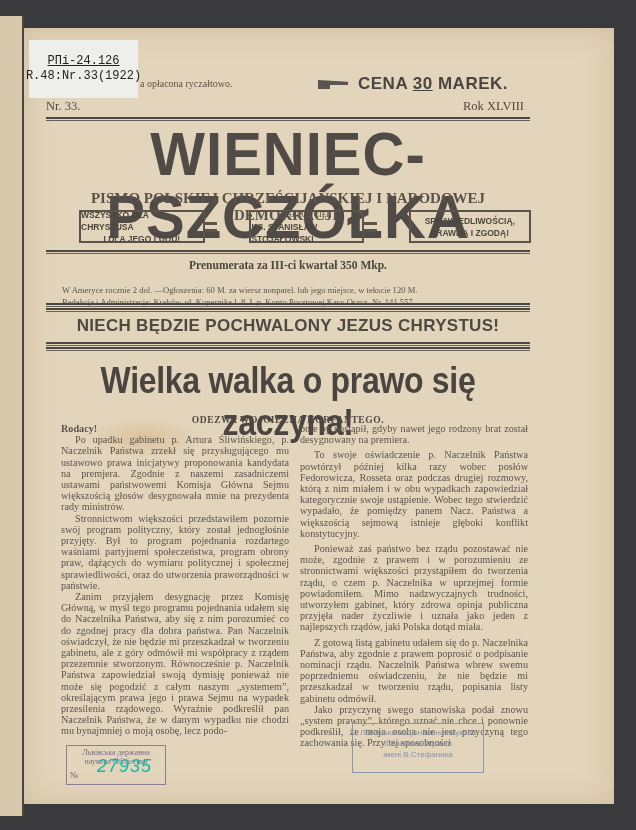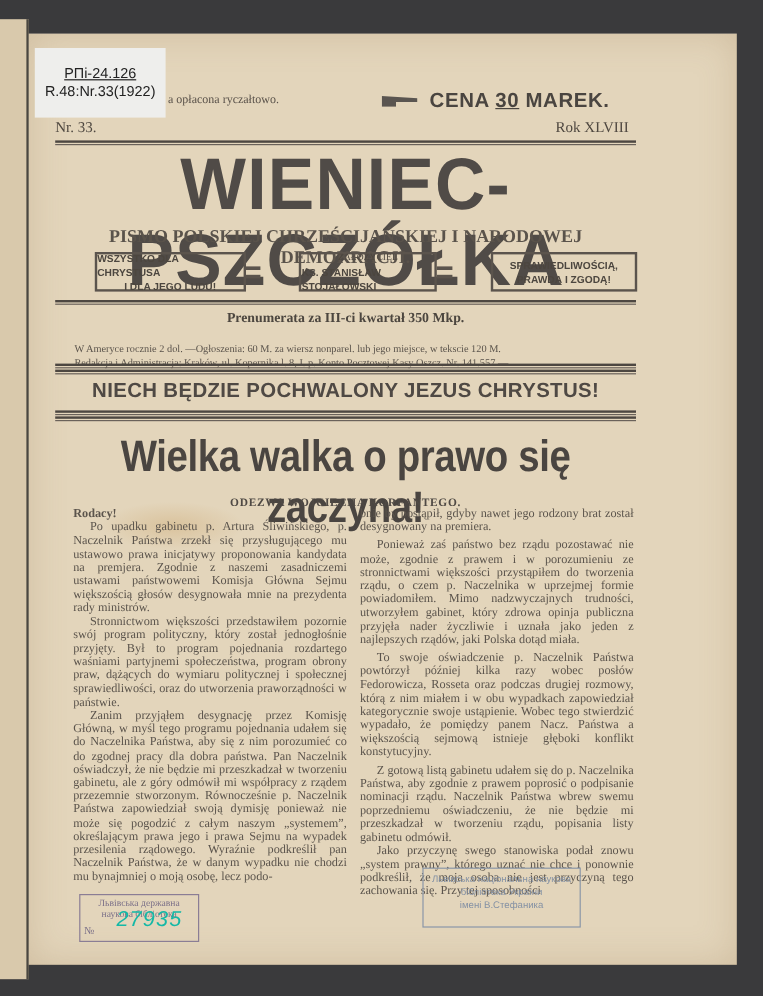--- a/index.html
+++ b/index.html
@@ -1,20 +1,20 @@
 <!DOCTYPE html>
 <html><head>
 <meta charset="utf-8">
 <style>
   html,body{margin:0;padding:0;}
   body{width:636px;height:830px;background:#3a3a3c;position:relative;overflow:hidden;font-family:"Liberation Serif",serif;color:#3b3630;}
   .prev-page{position:absolute;left:0;top:16px;width:22px;height:800px;background:#d9c9ac;border-right:2px solid #4a4640;}
   .page{position:absolute;left:24px;top:28px;width:590px;height:776px;background:#e3d5bb;box-shadow:inset 0 0 30px rgba(150,120,80,0.25);}
   .page:before{content:"";position:absolute;left:60px;top:390px;width:120px;height:40px;background:radial-gradient(ellipse,rgba(200,160,100,0.35),transparent 70%);}
-  .label-sticker{position:absolute;left:29px;top:40px;width:109px;height:58px;background:#eeeeec;display:flex;flex-direction:column;align-items:center;justify-content:center;font-family:Liberation Sans, sans-serif;font-size:12px;color:#222;line-height:15px;z-index:3;}
+  .label-sticker{position:absolute;left:29px;top:40px;width:109px;height:58px;background:#eeeeec;display:flex;flex-direction:column;align-items:center;justify-content:center;font-family:Liberation Mono, monospace;font-size:12px;color:#222;line-height:15px;z-index:3;}
   .label-sticker .l1{text-decoration:underline;}
   .abs{position:absolute;}
   .top-note{left:140px;top:78px;font-size:10px;color:#5a524a;}
   .price{left:318px;top:74px;font-family:"Liberation Sans",sans-serif;font-weight:bold;font-size:17px;color:#4a4540;letter-spacing:0.5px;}
   .price .hand{display:inline-block;width:30px;height:9px;background:#5a5550;margin-right:10px;vertical-align:middle;clip-path:polygon(0 0,100% 20%,100% 55%,40% 55%,40% 100%,0 100%);}
   .price .num{text-decoration:underline;}
   .dateline{left:40px;top:99px;width:488px;font-size:12.5px;color:#4f4840;display:flex;justify-content:space-between;}
   .rule{position:absolute;left:46px;width:484px;border-top:2px solid #4d4741;border-bottom:1px solid #6a625a;height:1px;}
   .mast{left:44px;top:126px;width:488px;text-align:center;font-family:"Liberation Sans",sans-serif;font-weight:bold;font-size:58px;line-height:60px;color:#504b47;letter-spacing:1px;transform:scaleY(1.05);}
   .subtitle{left:44px;top:190px;width:488px;text-align:center;font-size:15px;font-weight:bold;color:#5a534b;}
@@ -111,22 +111,22 @@
 
 <div class="col c1">
   <p class="first greet">Rodacy!</p>
   <p>Po upadku gabinetu p. Artura Śliwińskiego, p. Naczelnik Państwa zrzekł się przysługującego mu ustawowo prawa inicjatywy proponowania kandydata na premjera. Zgodnie z naszemi zasadniczemi ustawami państwowemi Komisja Główna Sejmu większością głosów desygnowała mnie na prezydenta rady ministrów.</p>
   <p>Stronnictwom większości przedstawiłem pozornie swój program polityczny, który został jednogłośnie przyjęty. Był to program pojednania rozdartego waśniami partyjnemi społeczeństwa, program obrony praw, dążących do wymiaru politycznej i społecznej sprawiedliwości, oraz do utworzenia praworządności w państwie.</p>
   <p>Zanim przyjąłem desygnację przez Komisję Główną, w myśl tego programu pojednania udałem się do Naczelnika Państwa, aby się z nim porozumieć co do zgodnej pracy dla dobra państwa. Pan Naczelnik oświadczył, że nie będzie mi przeszkadzał w tworzeniu gabinetu, ale z góry odmówił mi współpracy z rządem przezemnie stworzonym. Równocześnie p. Naczelnik Państwa zapowiedział swoją dymisję ponieważ nie może się pogodzić z całym naszym „systemem”, określającym prawa jego i prawa Sejmu na wypadek przesilenia rządowego. Wyraźnie podkreślił pan Naczelnik Państwa, że w danym wypadku nie chodzi mu bynajmniej o moją osobę, lecz podo-</p>
 </div>
 
 <div class="col c2">
   <p class="first">bnie by postąpił, gdyby nawet jego rodzony brat został desygnowany na premiera.</p>
+  <p class="gap">To swoje oświadczenie p. Naczelnik Państwa powtórzył później kilka razy wobec posłów Fedorowicza, Rosseta oraz podczas drugiej rozmowy, którą z nim miałem i w obu wypadkach zapowiedział kategorycznie swoje ustąpienie. Wobec tego stwierdzić wypadało, że pomiędzy panem Nacz. Państwa a większością sejmową istnieje głęboki konflikt konstytucyjny.</p>
   <p class="gap">Ponieważ zaś państwo bez rządu pozostawać nie może, zgodnie z prawem i w porozumieniu ze stronnictwami większości przystąpiłem do tworzenia rządu, o czem p. Naczelnika w uprzejmej formie powiadomiłem. Mimo nadzwyczajnych trudności, utworzyłem gabinet, który zdrowa opinja publiczna przyjęła nader życzliwie i uznała jako jeden z najlepszych rządów, jaki Polska dotąd miała.</p>
-  <p class="gap">To swoje oświadczenie p. Naczelnik Państwa powtórzył później kilka razy wobec posłów Fedorowicza, Rosseta oraz podczas drugiej rozmowy, którą z nim miałem i w obu wypadkach zapowiedział kategorycznie swoje ustąpienie. Wobec tego stwierdzić wypadało, że pomiędzy panem Nacz. Państwa a większością sejmową istnieje głęboki konflikt konstytucyjny.</p>
   <p class="gap">Z gotową listą gabinetu udałem się do p. Naczelnika Państwa, aby zgodnie z prawem poprosić o podpisanie nominacji rządu. Naczelnik Państwa wbrew swemu poprzedniemu oświadczeniu, że nie będzie mi przeszkadzał w tworzeniu rządu, popisania listy gabinetu odmówił.</p>
   <p>Jako przyczynę swego stanowiska podał znowu „system prawny”, którego uznać nie chce i ponownie podkreślił, że moja osoba nie jest przyczyną tego zachowania się. Przy tej sposobności</p>
 </div>
 
 <div class="stamp1">
   <div>Львівська державна</div>
   <div>наукова бібліотека</div>
   <span class="nr">№</span>
   <span class="hw">27935</span>
 </div>

